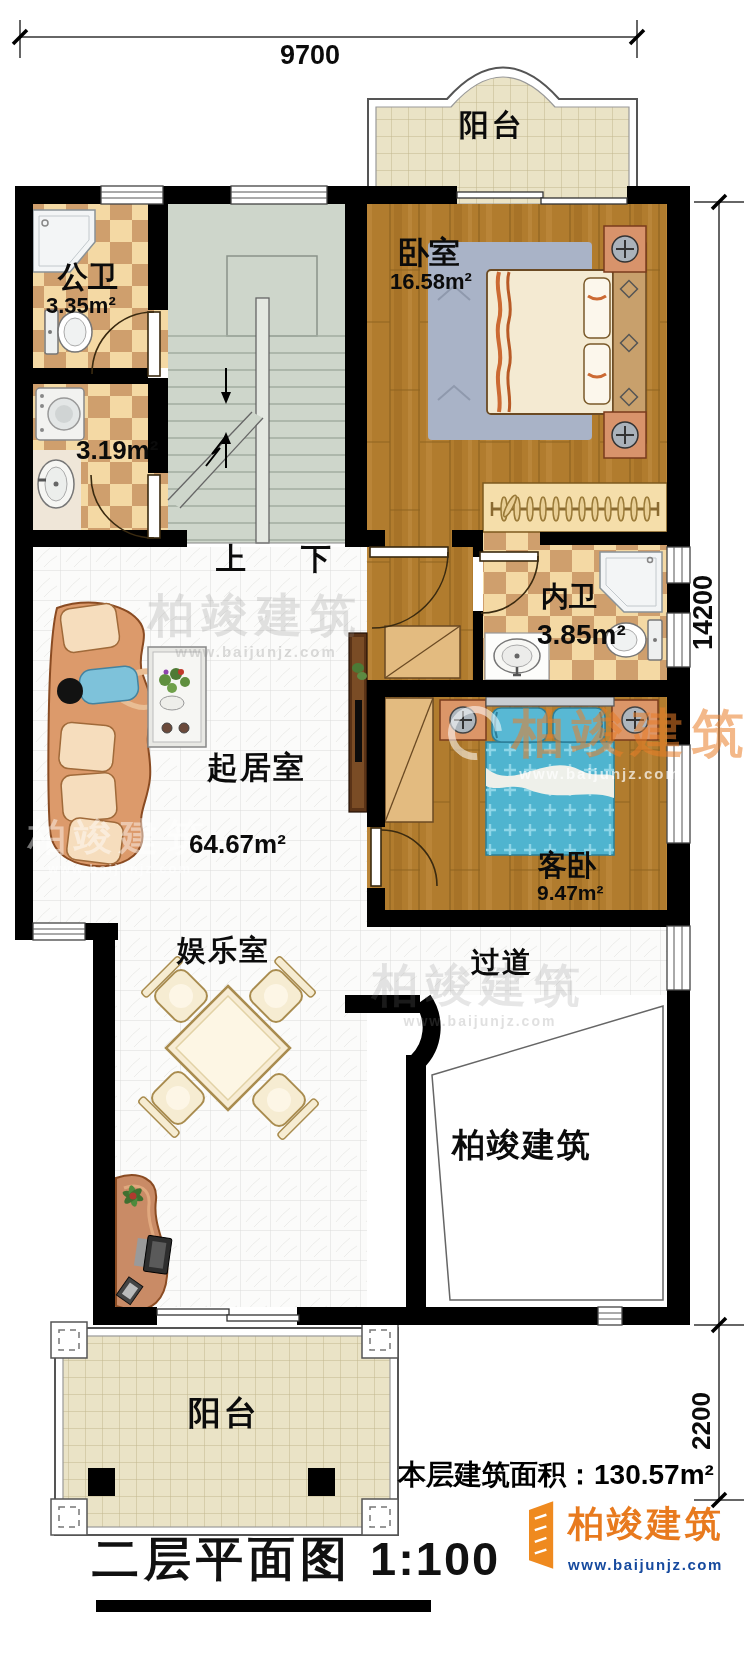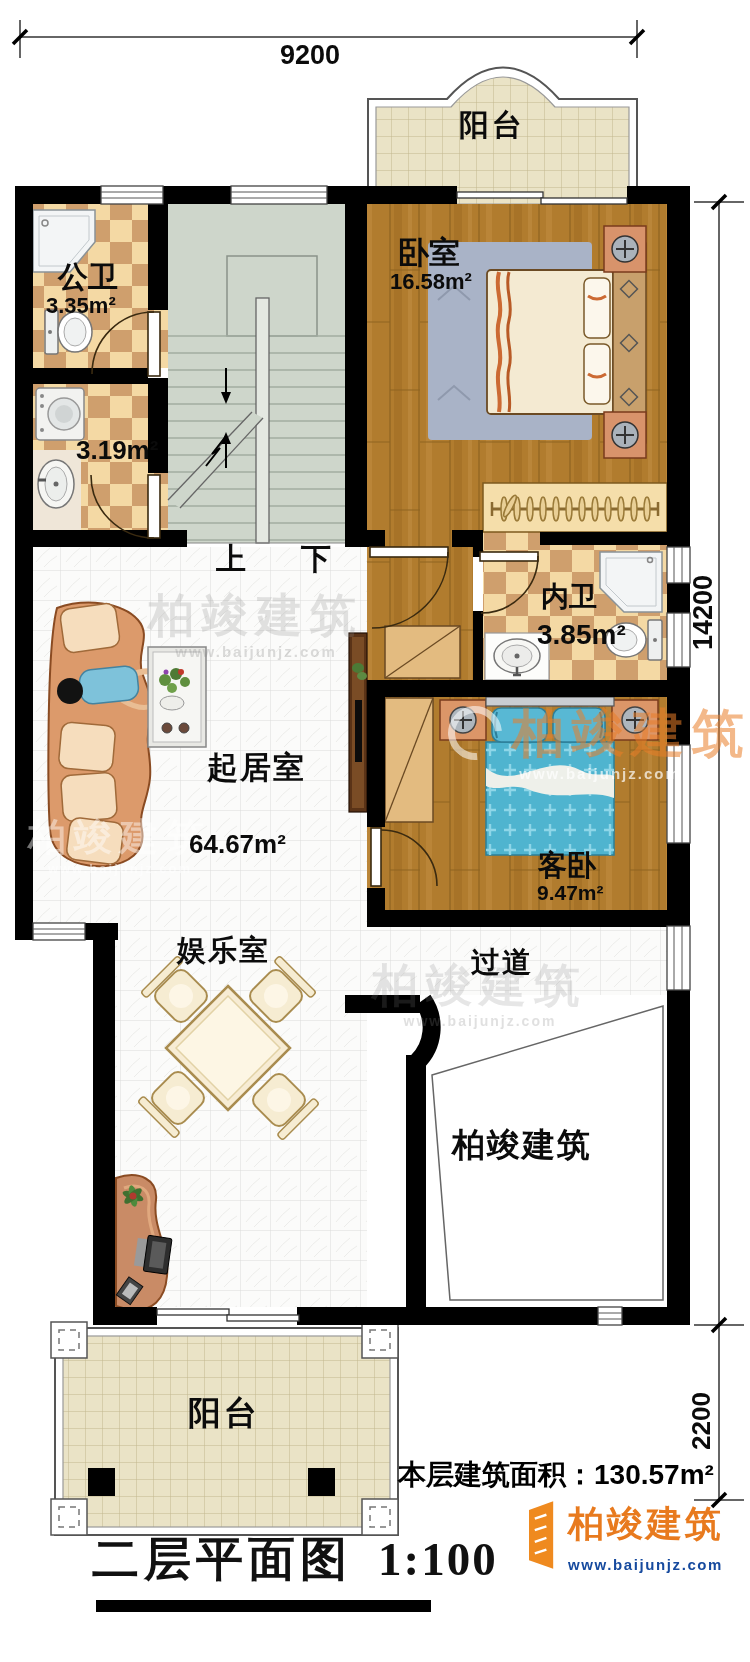--- a/index.html
+++ b/index.html
@@ -9,21 +9,21 @@
   .lbl{position:absolute;font-weight:700;color:#0b0b0b;white-space:nowrap;line-height:1;}
   .rot{transform:rotate(-90deg);transform-origin:0 0;}
   .wm{position:absolute;display:flex;flex-direction:column;align-items:center;pointer-events:none;line-height:1;}
   .wm .cn{font-weight:700;letter-spacing:8px;white-space:nowrap;}
   .wm .url{font-weight:700;letter-spacing:2px;white-space:nowrap;margin-top:6px;}
   .wmrow{display:flex;align-items:center;gap:10px;}
   .badge{width:40px;height:40px;border:7px solid rgba(255,255,255,.55);border-right-color:transparent;
          border-radius:50%;transform:rotate(40deg);}
   .titleblock{position:absolute;left:92px;top:1528px;font-weight:700;color:#111;
               font-size:47px;letter-spacing:5px;white-space:nowrap;}
-  .titleblock .scale{margin-left:26px;letter-spacing:2px;font-family:Liberation Serif, serif;}
+  .titleblock .scale{margin-left:18px;letter-spacing:2px;}
   .titlebar{position:absolute;left:96px;top:1600px;width:335px;height:12px;background:#000;}
   .arealine{position:absolute;left:398px;top:1456px;font-size:28px;font-weight:700;color:#000;white-space:nowrap;}
   .logo{position:absolute;left:500px;top:1497px;display:flex;align-items:center;gap:10px;}
   .logo .col{display:flex;flex-direction:column;}
   .logo .name{font-size:36px;font-weight:800;color:#e87a1e;letter-spacing:3px;white-space:nowrap;}
   .logo .url{font-size:15px;font-weight:700;color:#164a9e;letter-spacing:1.6px;margin-top:7px;white-space:nowrap;}
 </style>
 </head>
 <body>
 
@@ -431,21 +431,21 @@
 </div>
 <div class="wm" style="left:372px;top:962px;">
   <span class="cn" style="font-size:46px;color:rgba(130,130,130,.2);">柏竣建筑</span>
   <span class="url" style="font-size:14px;color:rgba(130,130,130,.25);">www.baijunjz.com</span>
 </div>
 <div class="wm" style="left:28px;top:818px;">
   <span class="cn" style="font-size:38px;color:rgba(255,255,255,.45);">柏竣建筑</span>
   <span class="url" style="font-size:13px;color:rgba(255,255,255,.5);">www.baijunjz.com</span>
 </div>
 
-<div class="lbl" style="left:270px;top:42px;width:80px;text-align:center;font-size:27px;">9200</div>
+<div class="lbl" style="left:270px;top:42px;width:80px;text-align:center;font-size:27px;">9700</div>
 <div class="lbl rot" style="left:690px;top:650px;font-size:27px;">14200</div>
 <div class="lbl rot" style="left:688px;top:1450px;font-size:26px;">2200</div>
 
 <div class="lbl" style="left:459px;top:110px;font-size:30px;letter-spacing:3px;">阳台</div>
 <div class="lbl" style="left:58px;top:262px;font-size:30px;">公卫</div>
 <div class="lbl" style="left:46px;top:295px;font-size:22px;">3.35m²</div>
 <div class="lbl" style="left:76px;top:437px;font-size:26px;">3.19m²</div>
 <div class="lbl" style="left:398px;top:237px;font-size:31px;">卧室</div>
 <div class="lbl" style="left:390px;top:271px;font-size:22px;">16.58m²</div>
 <div class="lbl" style="left:541px;top:583px;font-size:28px;">内卫</div>

